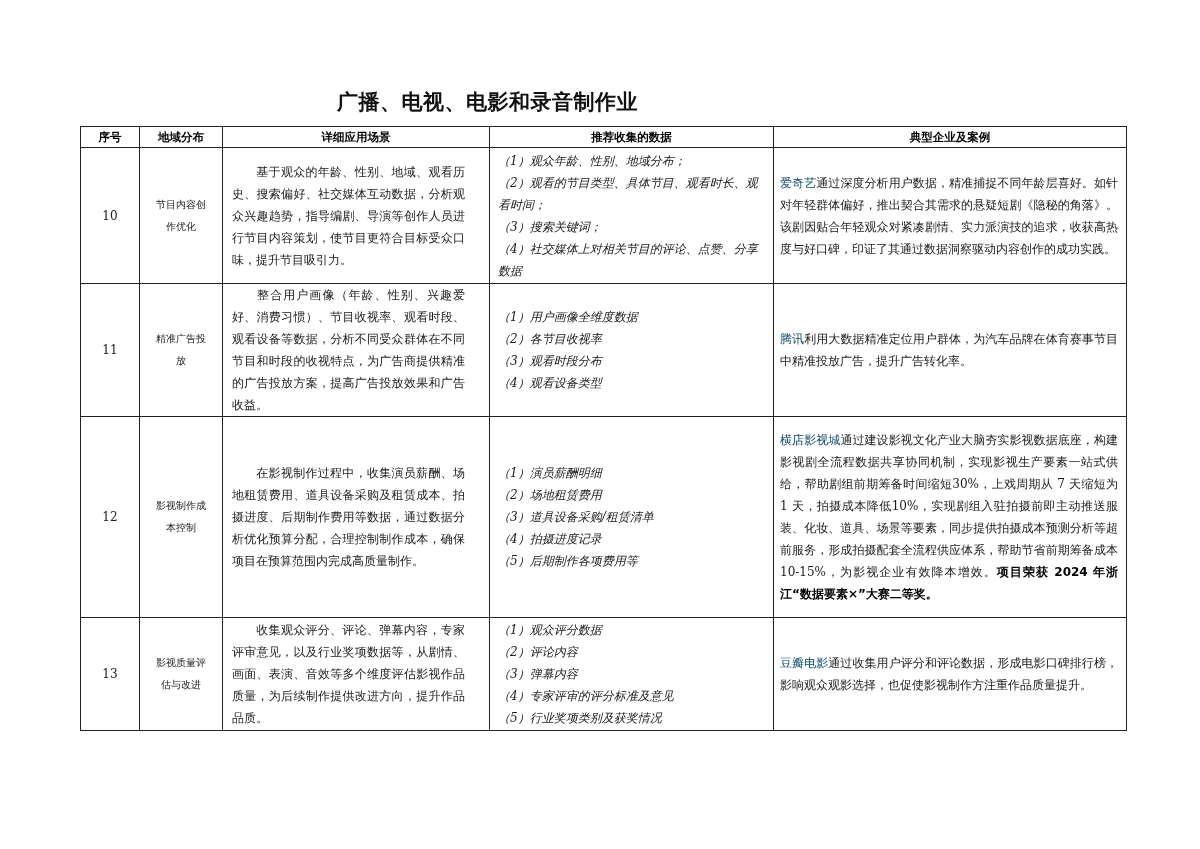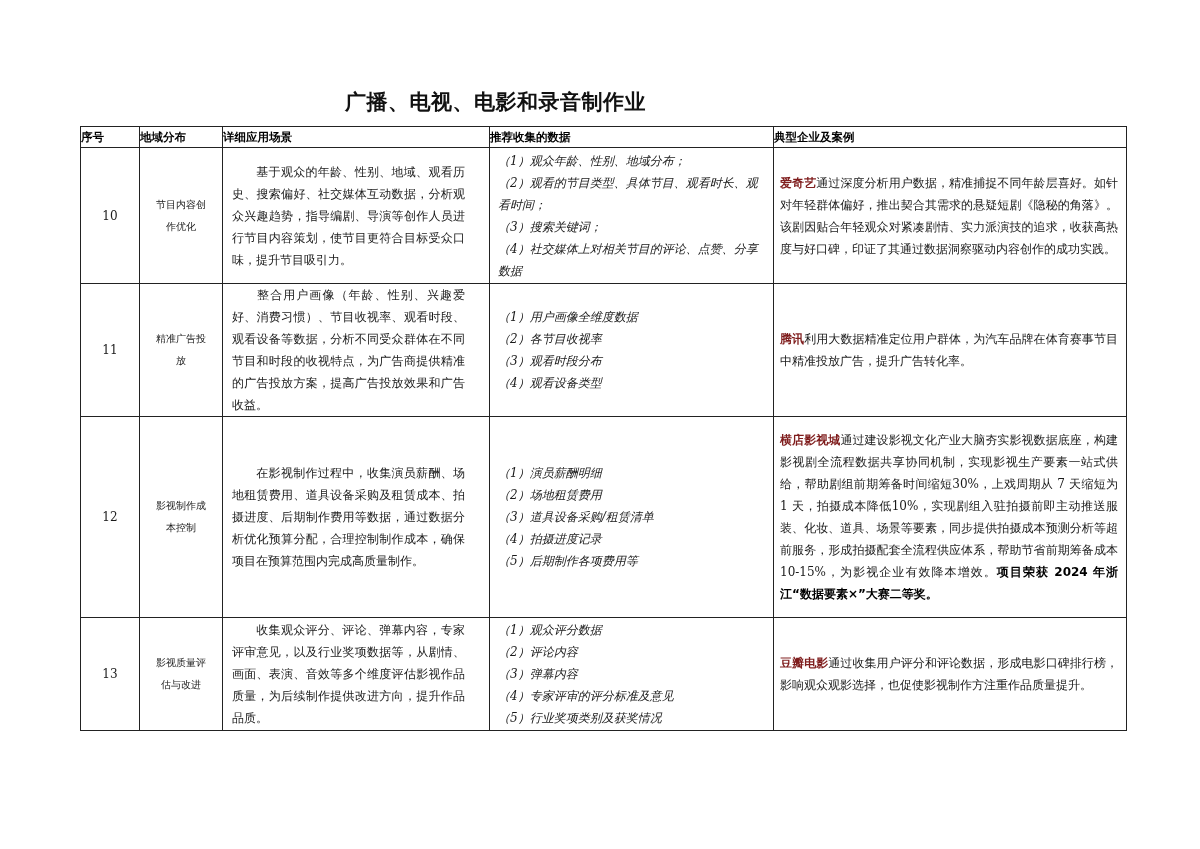--- a/index.html
+++ b/index.html
@@ -10,21 +10,21 @@
     body {
       width: 1200px;
       height: 849px;
       position: relative;
       font-family: "DejaVu Serif", "Liberation Serif", serif;
       color: #1a1a1a;
       overflow: hidden;
     }
     .doc-title {
       position: absolute;
-      left: 8px;
+      left: 0;
       top: 88px;
       width: 975px;
       text-align: center;
       font-family: "DejaVu Sans", "Liberation Sans", sans-serif;
       font-weight: bold;
       font-size: 21px;
       letter-spacing: 0.5px;
       color: #111;
     }
     table.main {
@@ -37,21 +37,21 @@
     }
     table.main th, table.main td {
       border: 1.5px solid #222;
       vertical-align: middle;
     }
     table.main th {
       height: 20px;
       font-family: "DejaVu Sans", "Liberation Sans", sans-serif;
       font-weight: bold;
       font-size: 11.5px;
-      text-align: left;
+      text-align: center;
       padding: 0;
       color: #000;
     }
     col.c-no { width: 59px; }
     col.c-scene { width: 83px; }
     col.c-detail { width: 267px; }
     col.c-data { width: 284px; }
     col.c-case { width: 353px; }
     td.no {
       text-align: center;
@@ -83,22 +83,22 @@
       display: block;
     }
     td.case {
       font-size: 12px;
       line-height: 22px;
       padding: 0 8px 0 6px;
       text-align: justify;
     }
     td.case .company {
       font-family: "DejaVu Sans", "Liberation Sans", sans-serif;
-      font-weight: bold;
-      color: #7f1d1d;
+      font-weight: normal;
+      color: #0c4a6e;
     }
     td.case .award {
       font-family: "DejaVu Sans", "Liberation Sans", sans-serif;
       font-weight: bold;
       color: #000;
     }
     tr.r10 td { height: 133px; }
     tr.r11 td { height: 129px; }
     tr.r12 td { height: 198px; }
     tr.r13 td { height: 110px; }

